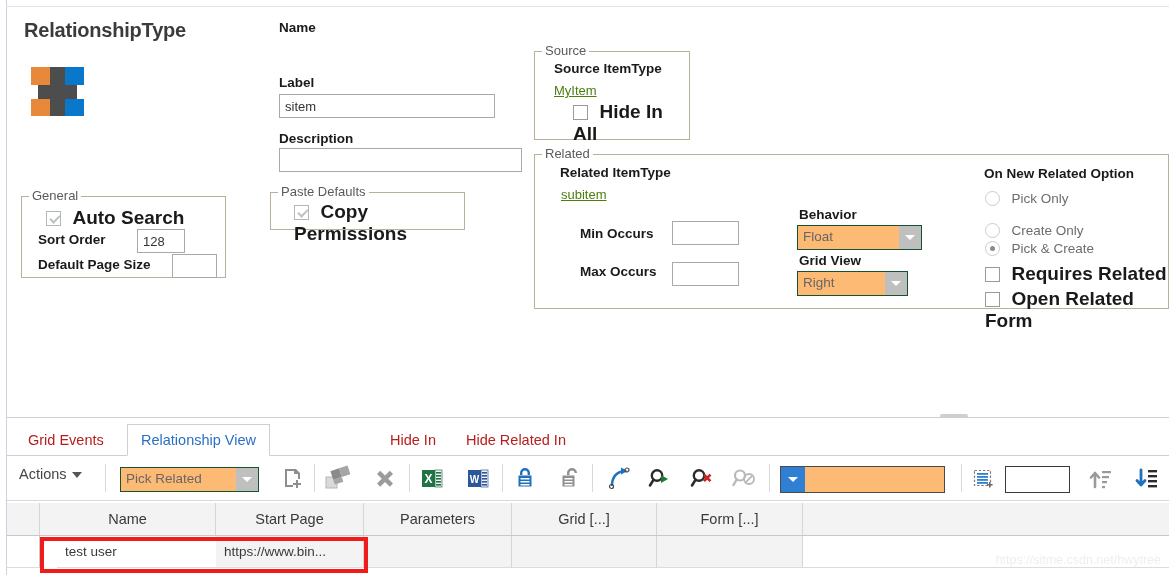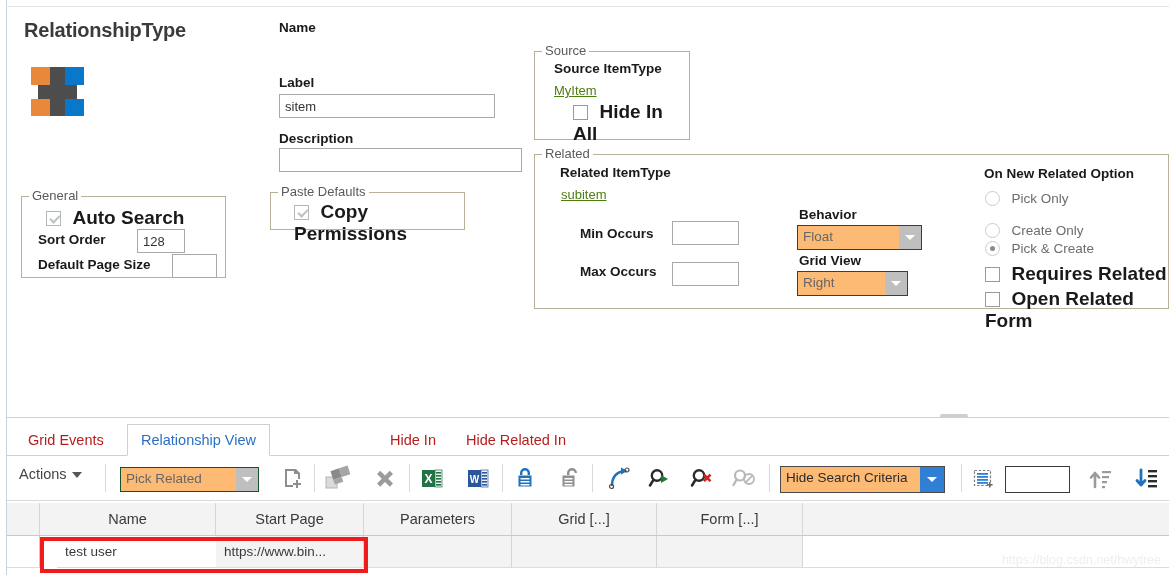--- a/index.html
+++ b/index.html
@@ -362,21 +362,20 @@
       <svg width="28" height="27" viewBox="0 0 28 27">
         <circle cx="10" cy="10.5" r="5" fill="none" stroke="#b8b8b8" stroke-width="2.2"></circle>
         <path d="M6.8 14.4 L3.5 20" stroke="#b8b8b8" stroke-width="2.4" stroke-linecap="round"></path>
         <circle cx="19" cy="14" r="5" fill="none" stroke="#b8b8b8" stroke-width="1.8"></circle>
         <path d="M15.6 17.4 L22.4 10.6" stroke="#b8b8b8" stroke-width="1.8"></path>
       </svg>
     </div>
     <div class="tbsep" style="left:762px;"></div>
 
     <div class="combo" style="left:773px; top:10px; width:165px; height:27px; border-color:#4a4a4a;">
-      <span class="cval" style="color:#2b2b2b;">Hide Search Criteria</span>
       <span class="carr" style="background:#2f7fd4; width:24px;">
           <i></i>
         </span>
     </div>
     <div class="tbsep" style="left:954px;"></div>
 
     <div class="tbicon" style="left:963px;">
       <svg width="28" height="27" viewBox="0 0 28 27">
         <rect x="4.5" y="5.5" width="16" height="15" fill="none" stroke="#7a7a7a" stroke-width="1.2" stroke-dasharray="2.4 1.8"></rect>
         <g fill="#2f7fd4">
@@ -433,14 +432,14 @@
       <div class="gcell shade" style="left:209px;width:148px;">https://www.bin...</div>
       <div class="gcell shade" style="left:357px;width:148px;"></div>
       <div class="gcell shade" style="left:505px;width:145px;"></div>
       <div class="gcell shade" style="left:650px;width:146px;"></div>
       <div class="gcell" style="left:796px;width:366px; background:#fff; border-right:none;"></div>
     </div>
 
     <div class="redbox"></div>
   </div>
 
-  <div class="watermark">https://blog.csdn.net/hwytree</div>
+  <div class="watermark">https://sitme.csdn.net/hwytree</div>
 </div>
 
 </body></html>

